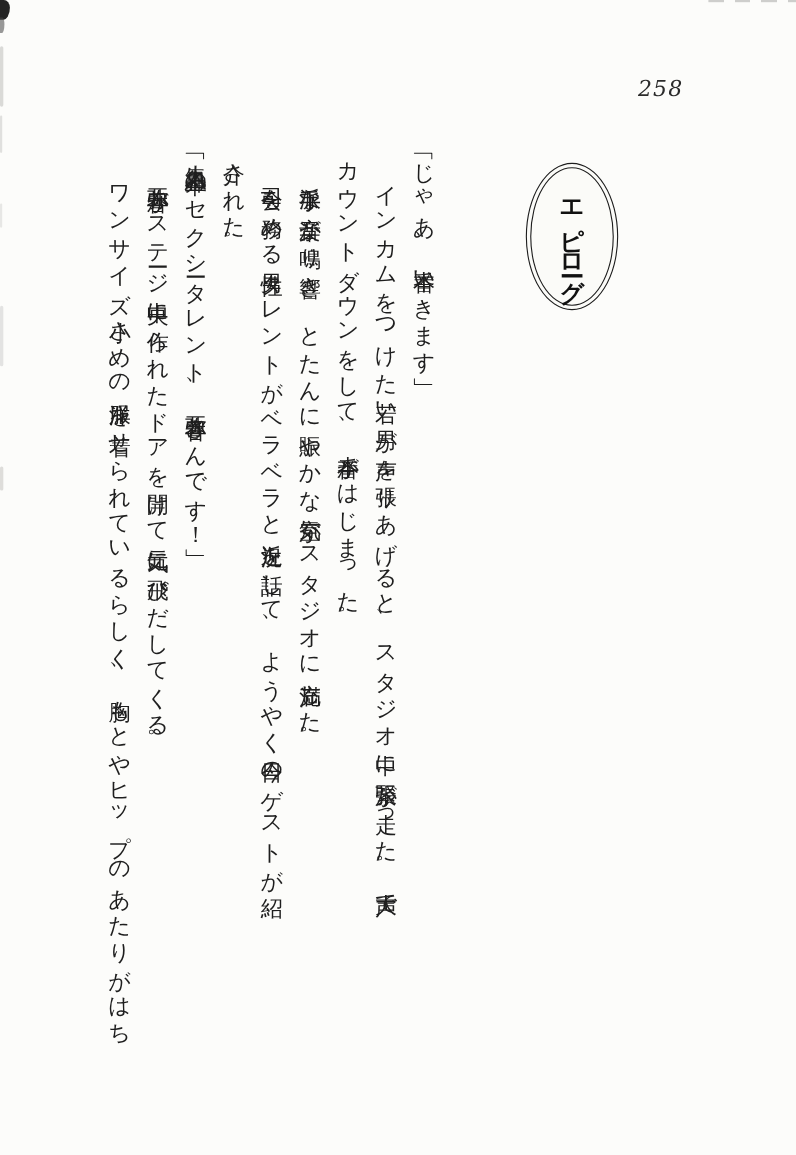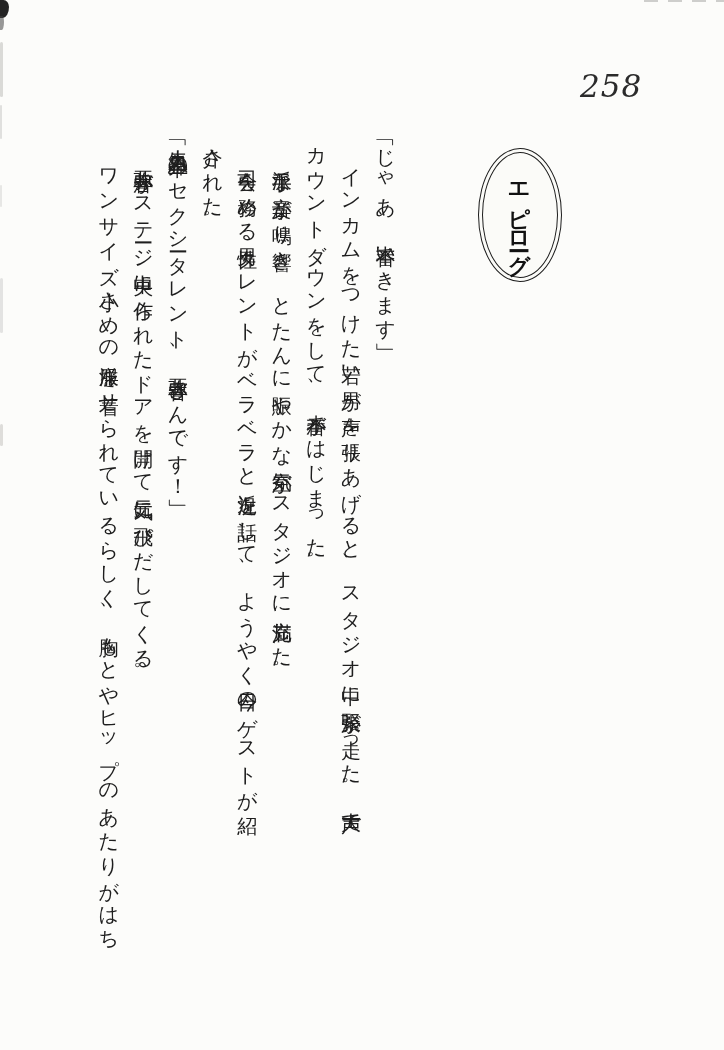--- a/index.html
+++ b/index.html
@@ -49,21 +49,21 @@
     width: 80px; height: 2px;
     background: repeating-linear-gradient(90deg,
       rgba(150,150,148,0.45) 0 14px, rgba(0,0,0,0) 14px 24px);
   }
 
   
   .page-number {
     position: absolute;
     left: 580px;
     top: 68px;
-    font-size: 31px;
+    font-size: 20px;
     font-style: italic;
     letter-spacing: 1px;
     color: #2b2b2b;
   }
 
   
   .emblem {
     position: absolute;
     left: 478px;
     top: 148px;

